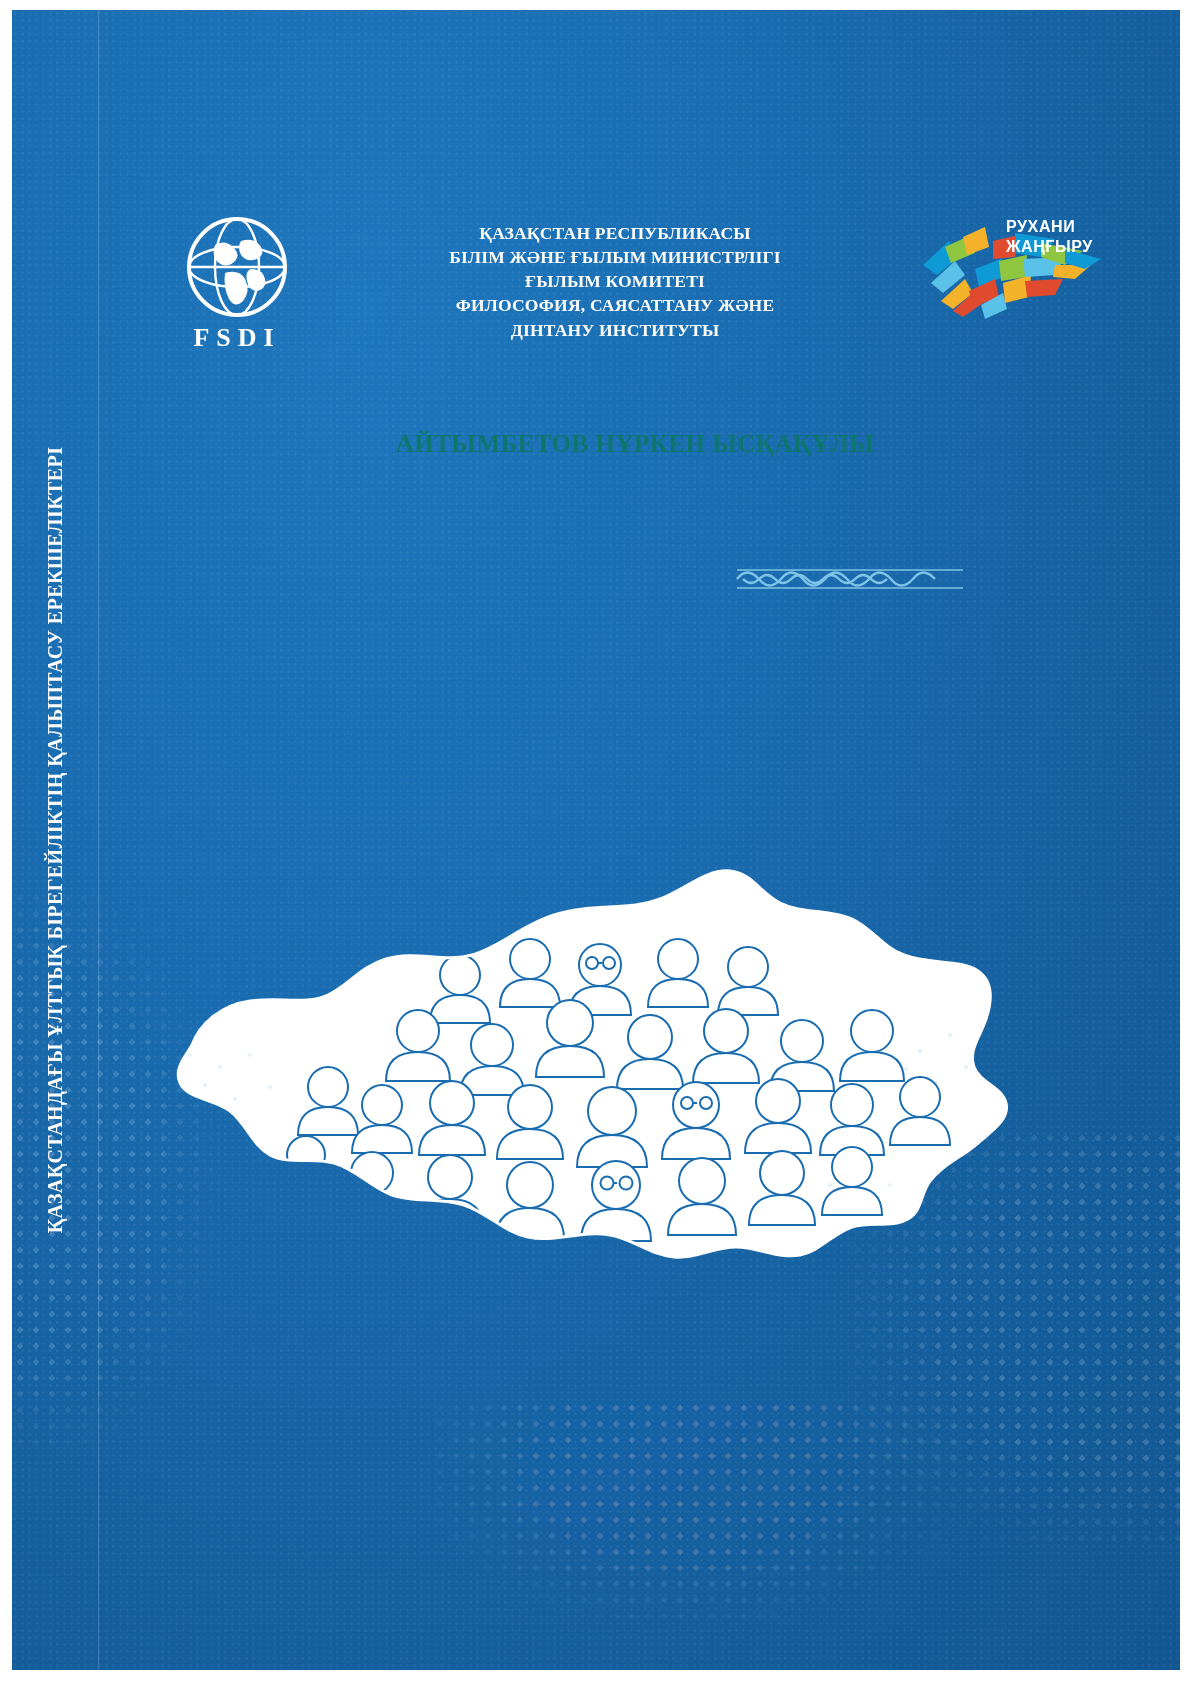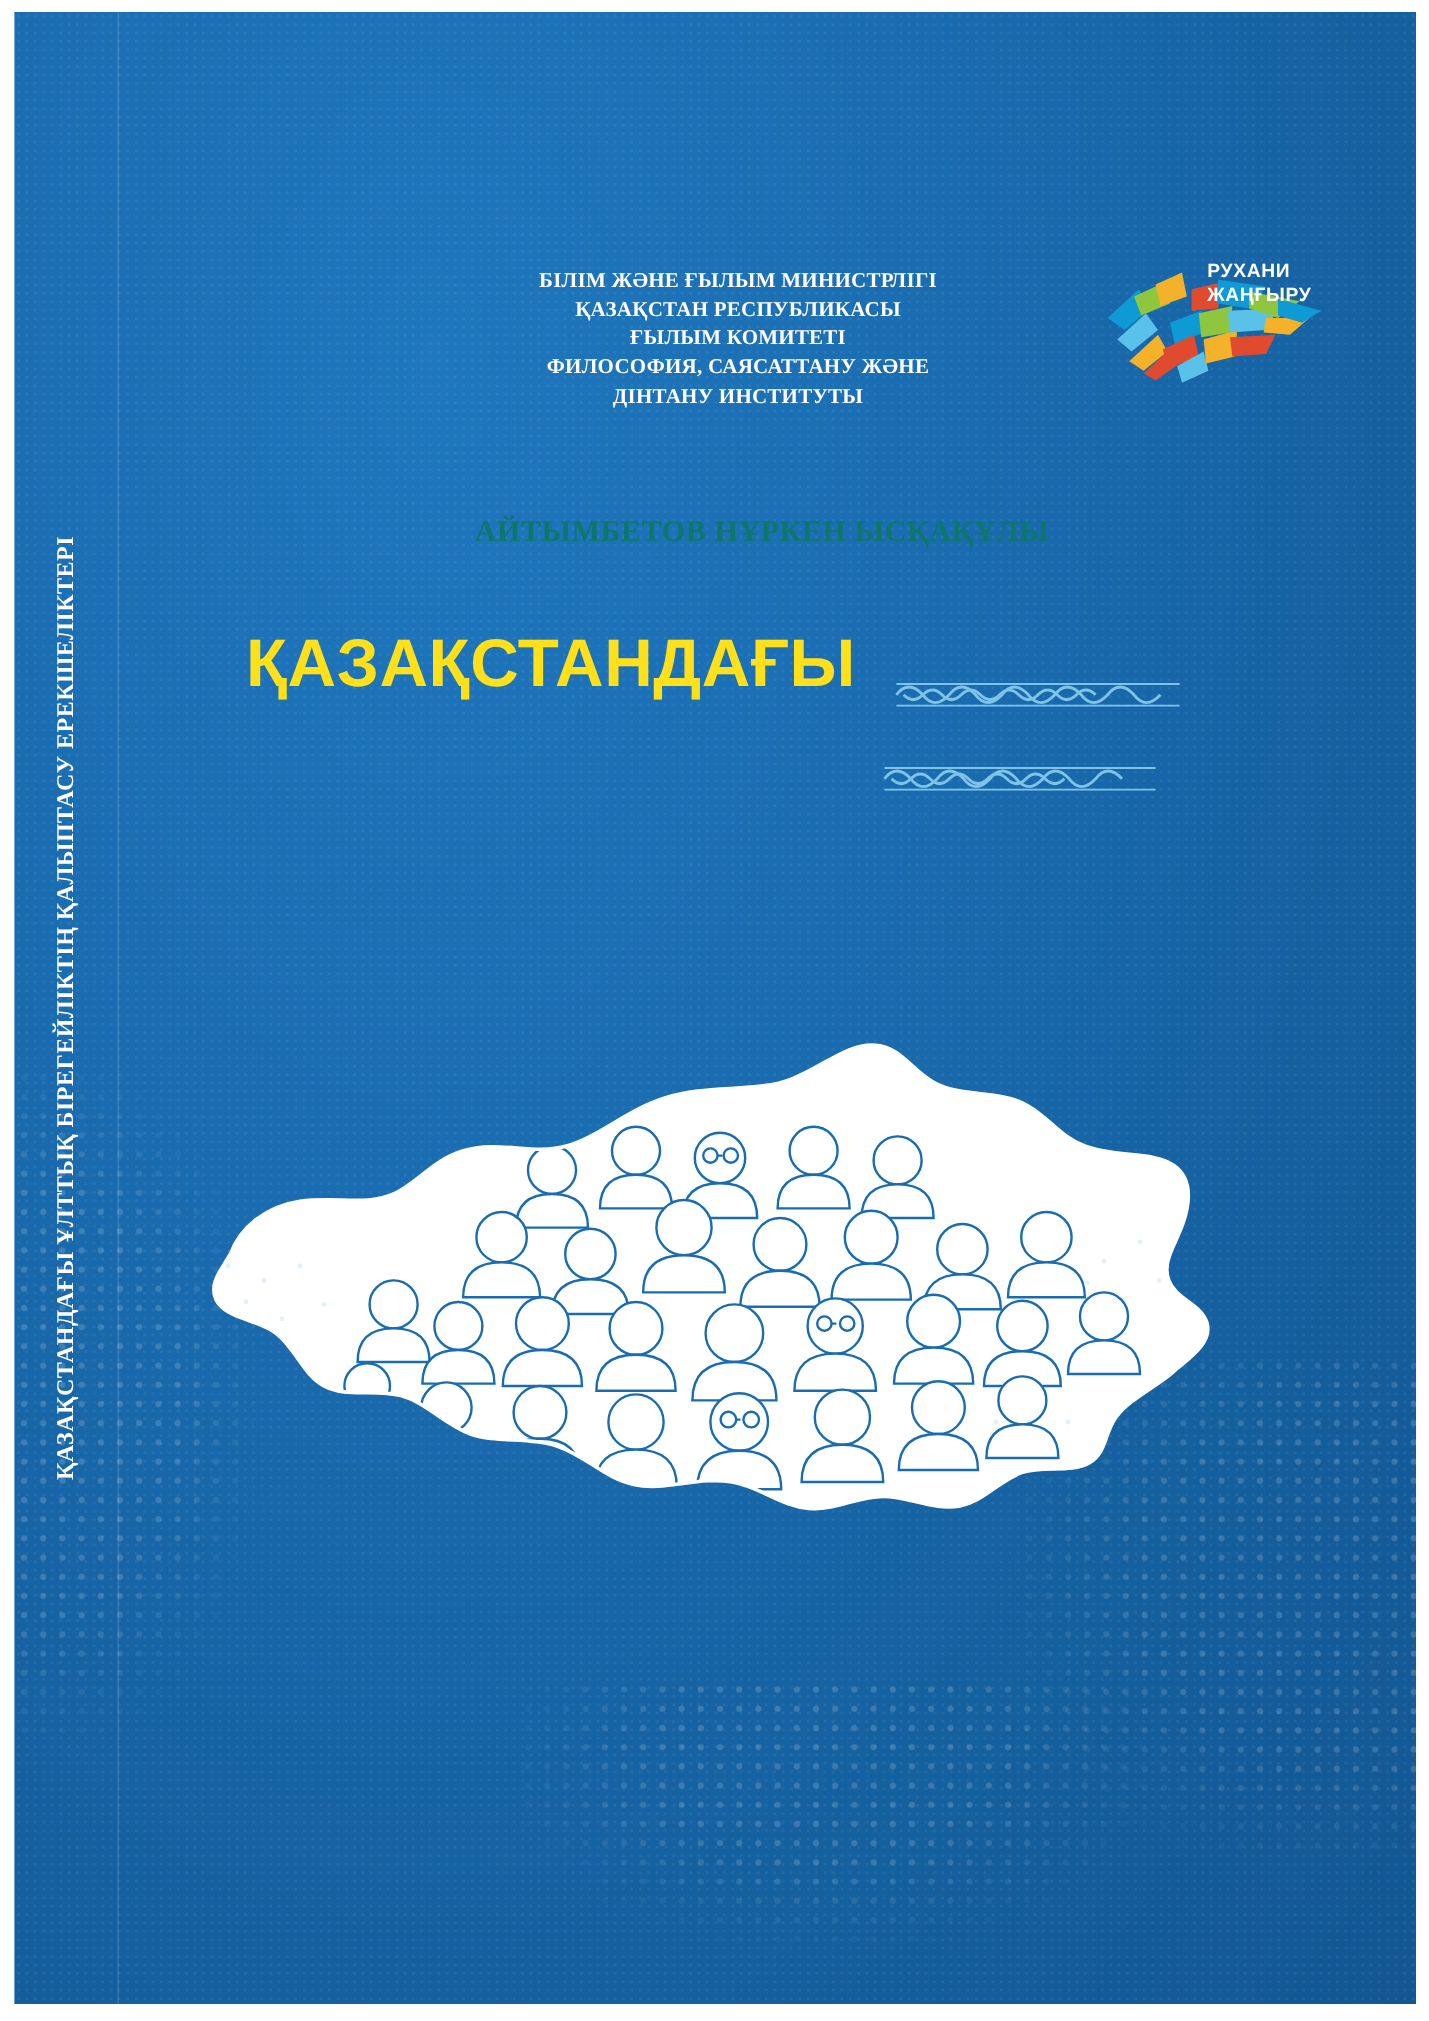--- a/index.html
+++ b/index.html
@@ -203,24 +203,39 @@
     <div class="dot-blob right"></div>
     <div class="dot-blob bottomcenter"></div>
   </div>
 
   <div class="spine">
     <div class="spine-text">ҚАЗАҚСТАНДАҒЫ ҰЛТТЫҚ БІРЕГЕЙЛІКТІҢ ҚАЛЫПТАСУ ЕРЕКШЕЛІКТЕРІ</div>
   </div>
 
   <div class="header">
 
+    <div class="fsdi-logo">
+      <div class="fsdi-globe">
+        <svg width="104" height="104" viewBox="0 0 104 104" aria-hidden="true">
+          <circle cx="52" cy="52" r="48" fill="none" stroke="#ffffff" stroke-width="4"></circle>
+          <ellipse cx="52" cy="52" rx="48" ry="20" fill="none" stroke="#ffffff" stroke-width="2.4"></ellipse>
+          <ellipse cx="52" cy="52" rx="22" ry="48" fill="none" stroke="#ffffff" stroke-width="2.4"></ellipse>
+          <line x1="4" y1="52" x2="100" y2="52" stroke="#ffffff" stroke-width="2.4"></line>
+          <path d="M30 30 q10 -6 18 2 q8 8 2 14 q-8 8 -16 2 q-8 -6 -4 -18 z" fill="#ffffff"></path>
+          <path d="M56 26 q14 -4 20 6 q4 8 -4 12 q-10 4 -16 -4 q-4 -8 0 -14 z" fill="#ffffff"></path>
+          <path d="M40 58 q14 -4 20 6 q6 12 -2 22 q-8 8 -14 -2 q-6 -12 -4 -26 z" fill="#ffffff"></path>
+          <path d="M66 54 q12 0 14 10 q2 10 -8 12 q-8 0 -10 -10 q-2 -10 4 -12 z" fill="#ffffff"></path>
+        </svg>
+      </div>
+      <div class="fsdi-word">FSDI</div>
+    </div>
 
     <div class="ministry">
+      <div>ҚАЗАҚСТАН РЕСПУБЛИКАСЫ</div>
       <div>БІЛІМ ЖӘНЕ ҒЫЛЫМ МИНИСТРЛІГІ</div>
-      <div>ҚАЗАҚСТАН РЕСПУБЛИКАСЫ</div>
       <div>ҒЫЛЫМ КОМИТЕТІ</div>
       <div>ФИЛОСОФИЯ, САЯСАТТАНУ ЖӘНЕ</div>
       <div>ДІНТАНУ ИНСТИТУТЫ</div>
     </div>
 
     <div class="rukhani">
       <div>
         <svg width="190" height="112" viewBox="0 0 190 112" aria-hidden="true">
           <g>
             <path d="M8 52 L34 28 L44 44 L22 62 Z" fill="#0e9ad4"></path>
@@ -248,32 +263,20 @@
         <div>РУХАНИ</div>
         <div>ЖАҢҒЫРУ</div>
       </div>
     </div>
   </div>
 
   <div class="author">АЙТЫМБЕТОВ НҰРКЕН ЫСҚАҚҰЛЫ</div>
 
   <div class="title-block">
 
-    <div class="title-line">
-      <span>ҚАЗАҚСТАНДАҒЫ</span>
-      <span class="ornament" style="left:540px; width:240px;">
-        <svg width="240" height="30" viewBox="0 0 240 30" aria-hidden="true" preserveAspectRatio="none">
-          <g fill="none" stroke="#7ec3e8" stroke-width="2.4">
-            <path d="M2 15 q10 -13 22 0 q10 13 22 0 q10 -13 22 0 q10 13 22 0 q10 -13 22 0 q10 13 22 0 q10 -13 22 0 q10 13 22 0 q10 -13 22 0 q10 13 22 0"></path>
-            <path d="M8 15 q8 8 16 0 q8 -8 16 0 q8 8 16 0 q8 -8 16 0 q8 8 16 0 q8 -8 16 0 q8 8 16 0 q8 -8 16 0 q8 8 16 0 q8 -8 16 0"></path>
-            <path d="M2 6 L238 6 M2 24 L238 24" stroke-width="1.6"></path>
-          </g>
-        </svg>
-      </span>
-    </div>
 
 
 
     <div class="title-line">
       <span class="ornament" style="left:530px; width:230px;">
         <svg width="230" height="30" viewBox="0 0 230 30" aria-hidden="true" preserveAspectRatio="none">
           <g fill="none" stroke="#7ec3e8" stroke-width="2.4">
             <path d="M2 15 q10 -13 22 0 q10 13 22 0 q10 -13 22 0 q10 13 22 0 q10 -13 22 0 q10 13 22 0 q10 -13 22 0 q10 13 22 0 q10 -13 22 0"></path>
             <path d="M8 15 q8 8 16 0 q8 -8 16 0 q8 8 16 0 q8 -8 16 0 q8 8 16 0 q8 -8 16 0 q8 8 16 0 q8 -8 16 0 q8 8 16 0"></path>
             <path d="M2 6 L228 6 M2 24 L228 24" stroke-width="1.6"></path>

